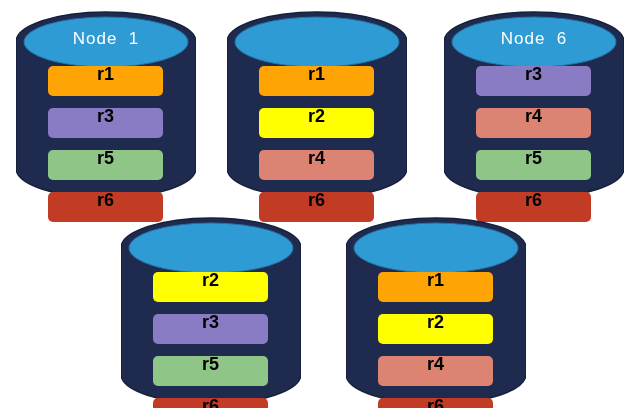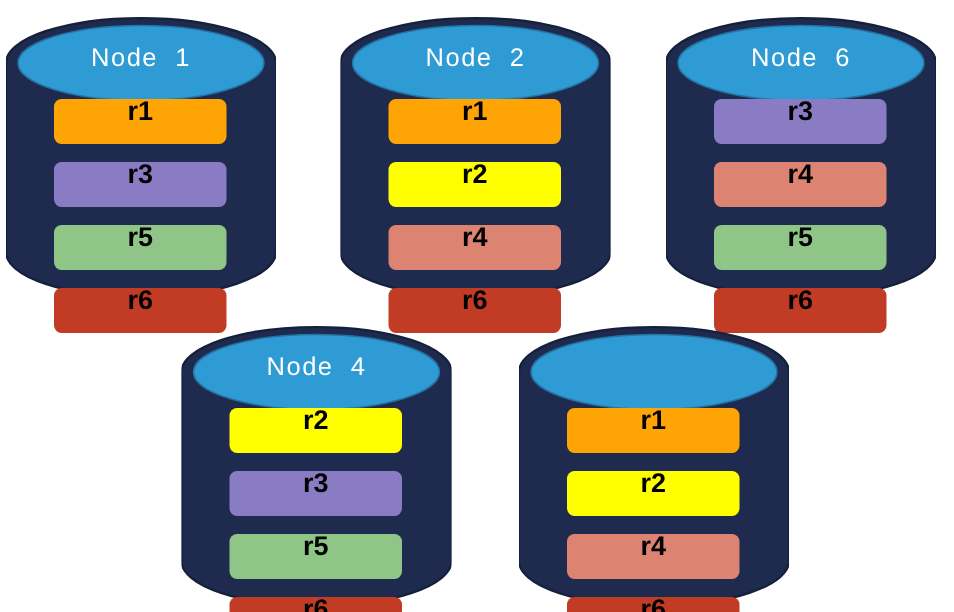--- a/index.html
+++ b/index.html
@@ -52,40 +52,39 @@
     font-size: 18px;
     font-weight: bold;
     color: #000000;
   }
 </style>
 </head>
 <body>
 
 <div class="stage">
 
-  <div class="node" style="left:4px; top:10px;">
+  <div class="node" style="left:16px; top:10px;">
     <svg width="180" height="190" viewBox="0 0 180 190">
       <path d="M0,32 A90,30 0 0 1 180,32 L180,158 A90,30 0 0 1 0,158 Z" stroke="#15203C" stroke-width="1.5" fill="#1F2B4E"></path>
       <ellipse cx="90" cy="32" rx="82" ry="25" stroke="#2373A4" stroke-width="1" fill="#2F9BD4"></ellipse>
     </svg>
     <div class="node-label">Node  1</div>
     <div class="bars">
       <div class="bar" style="background: rgb(255, 164, 5);">r1</div>
       <div class="bar" style="background: rgb(138, 124, 196);">r3</div>
       <div class="bar" style="background: rgb(143, 198, 135);">r5</div>
       <div class="bar" style="background: rgb(194, 60, 37);">r6</div>
     </div>
   </div>
 
   <div class="node" style="left:227px; top:10px;">
     <svg width="180" height="190" viewBox="0 0 180 190">
       <path d="M0,32 A90,30 0 0 1 180,32 L180,158 A90,30 0 0 1 0,158 Z" stroke="#15203C" stroke-width="1.5" fill="#1F2B4E"></path>
       <ellipse cx="90" cy="32" rx="82" ry="25" stroke="#2373A4" stroke-width="1" fill="#2F9BD4"></ellipse>
     </svg>
-    <div class="node-label">Node  2</div>
     <div class="bars">
       <div class="bar" style="background: rgb(255, 164, 5);">r1</div>
       <div class="bar" style="background: rgb(255, 255, 0);">r2</div>
       <div class="bar" style="background: rgb(220, 132, 113);">r4</div>
       <div class="bar" style="background: rgb(194, 60, 37);">r6</div>
     </div>
   </div>
 
   <div class="node" style="left:444px; top:10px;">
     <svg width="180" height="190" viewBox="0 0 180 190">
@@ -99,21 +98,20 @@
       <div class="bar" style="background: rgb(143, 198, 135);">r5</div>
       <div class="bar" style="background: rgb(194, 60, 37);">r6</div>
     </div>
   </div>
 
   <div class="node" style="left:121px; top:216px;">
     <svg width="180" height="190" viewBox="0 0 180 190">
       <path d="M0,32 A90,30 0 0 1 180,32 L180,158 A90,30 0 0 1 0,158 Z" stroke="#15203C" stroke-width="1.5" fill="#1F2B4E"></path>
       <ellipse cx="90" cy="32" rx="82" ry="25" stroke="#2373A4" stroke-width="1" fill="#2F9BD4"></ellipse>
     </svg>
-    <div class="node-label">Node  4</div>
     <div class="bars">
       <div class="bar" style="background: rgb(255, 255, 0);">r2</div>
       <div class="bar" style="background: rgb(138, 124, 196);">r3</div>
       <div class="bar" style="background: rgb(143, 198, 135);">r5</div>
       <div class="bar" style="background: rgb(194, 60, 37);">r6</div>
     </div>
   </div>
 
   <div class="node" style="left:346px; top:216px;">
     <svg width="180" height="190" viewBox="0 0 180 190">

